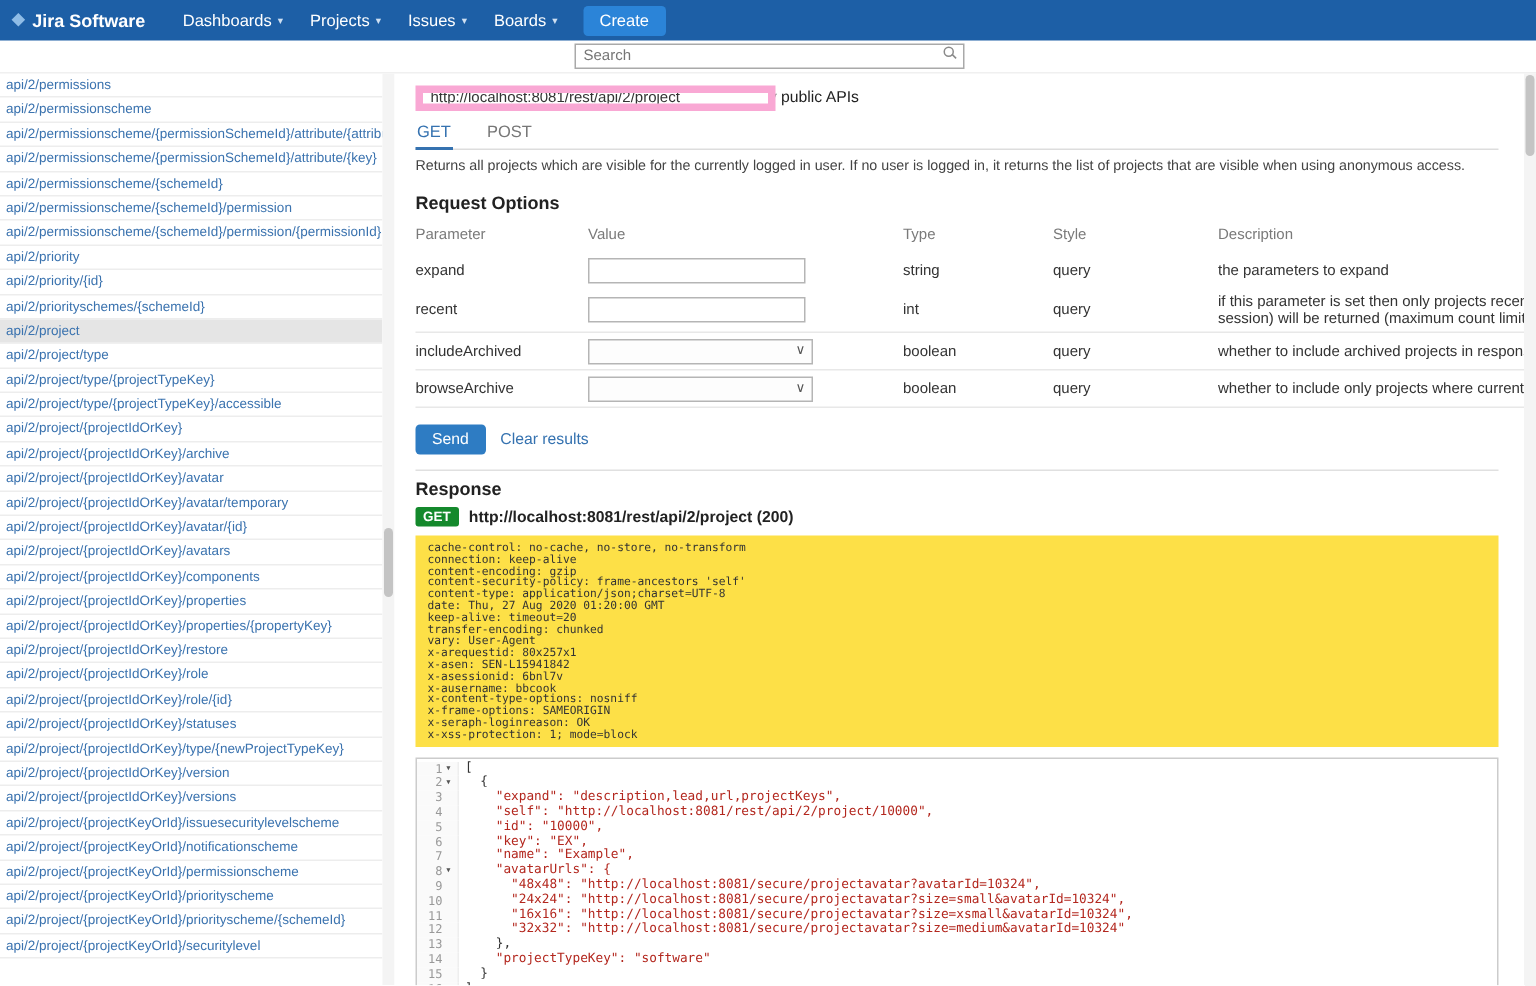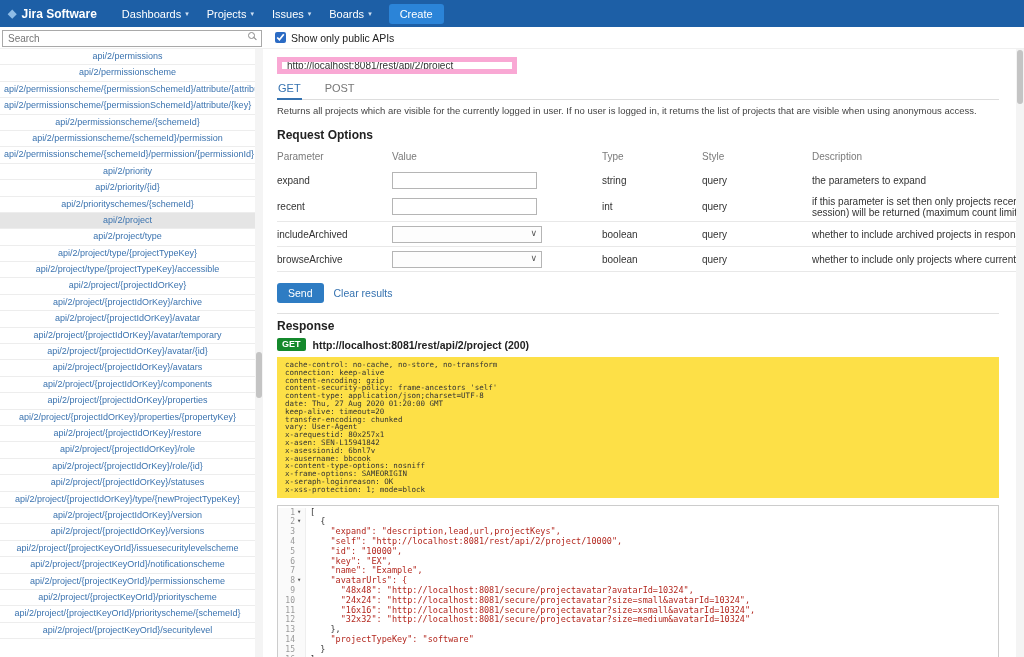--- a/index.html
+++ b/index.html
@@ -10,33 +10,33 @@
   
   .navbar { height:27px; background:#1d5fa6; display:flex; align-items:center; padding:0 8px; }
   .brand { display:flex; align-items:center; gap:5px; color:#fff; font-size:12px; font-weight:bold; margin-right:16px; cursor:pointer; }
   .logo-icon { color:#8fbce6; font-size:11px; line-height:11px; }
   .nav-menu { color:#fff; font-size:11px; padding:0 9px; height:27px; display:flex; align-items:center; gap:4px; cursor:pointer; }
   .nav-caret { font-size:7px; color:#cfe0f2; }
   .create-btn { background:#2b84d8; color:#fff; font-size:11px; border:none; border-radius:3px;
                 padding:4px 11px; margin-left:8px; cursor:pointer; }
 
   
-  .toolbar { height:22px; display:flex; align-items:center; gap:13px; padding-left:2px; border-bottom:1px solid #f0f0f0; }
+  .toolbar { height:22px; display:flex; align-items:center; gap:13px; padding-left:2px; border-bottom:1px solid #f0f0f0;flex-direction:column; }
   .search-wrap { position:relative; width:260px; }
   .search-input { width:260px; height:17px; border:1px solid #a9a9a9; font-size:10px; padding:1px 18px 1px 5px; color:#444; outline:none; }
   .search-icon { position:absolute; right:7px; top:4px; width:7px; height:7px; border:1px solid #8a8a8a; border-radius:50%; }
   .search-icon::after { content:""; position:absolute; width:4px; height:1px; background:#8a8a8a; transform:rotate(45deg); right:-3px; bottom:-1px; }
   .public-cb { display:flex; align-items:center; gap:5px; font-size:10.5px; color:#222; cursor:pointer; }
   .public-cb input { width:11px; height:11px; accent-color:#2b6bc4; }
 
   
   .body-row { display:flex; height:608px; }
 
   
-  .sidebar { width:263px; position:relative; flex:none; overflow:hidden;text-align:center; }
+  .sidebar { width:263px; position:relative; flex:none; overflow:hidden; }
   .sidebar-list { width:255px; height:100%; overflow:hidden; }
   .sidebar-item { font-size:9px; color:#3b73af; height:16.4px; line-height:15.5px; padding:0 4px;
                   border-bottom:1px solid #ededed; white-space:nowrap; overflow:hidden; cursor:pointer; }
   .sidebar-item.selected { background:#e5e5e5; }
   .sidebar-scrollbar { position:absolute; right:0; top:0; width:8px; height:100%; background:#f4f4f4; }
   .sidebar-scroll-thumb { position:absolute; left:1px; width:6px; top:303px; height:46px; background:#c4c4c4; border-radius:3px; }
 
   
   .page-scrollbar { width:8px; flex:none; background:#f4f4f4; position:relative; }
   .page-scroll-thumb { position:absolute; left:1px; top:1px; width:6px; height:54px; background:#c4c4c4; border-radius:3px; }

